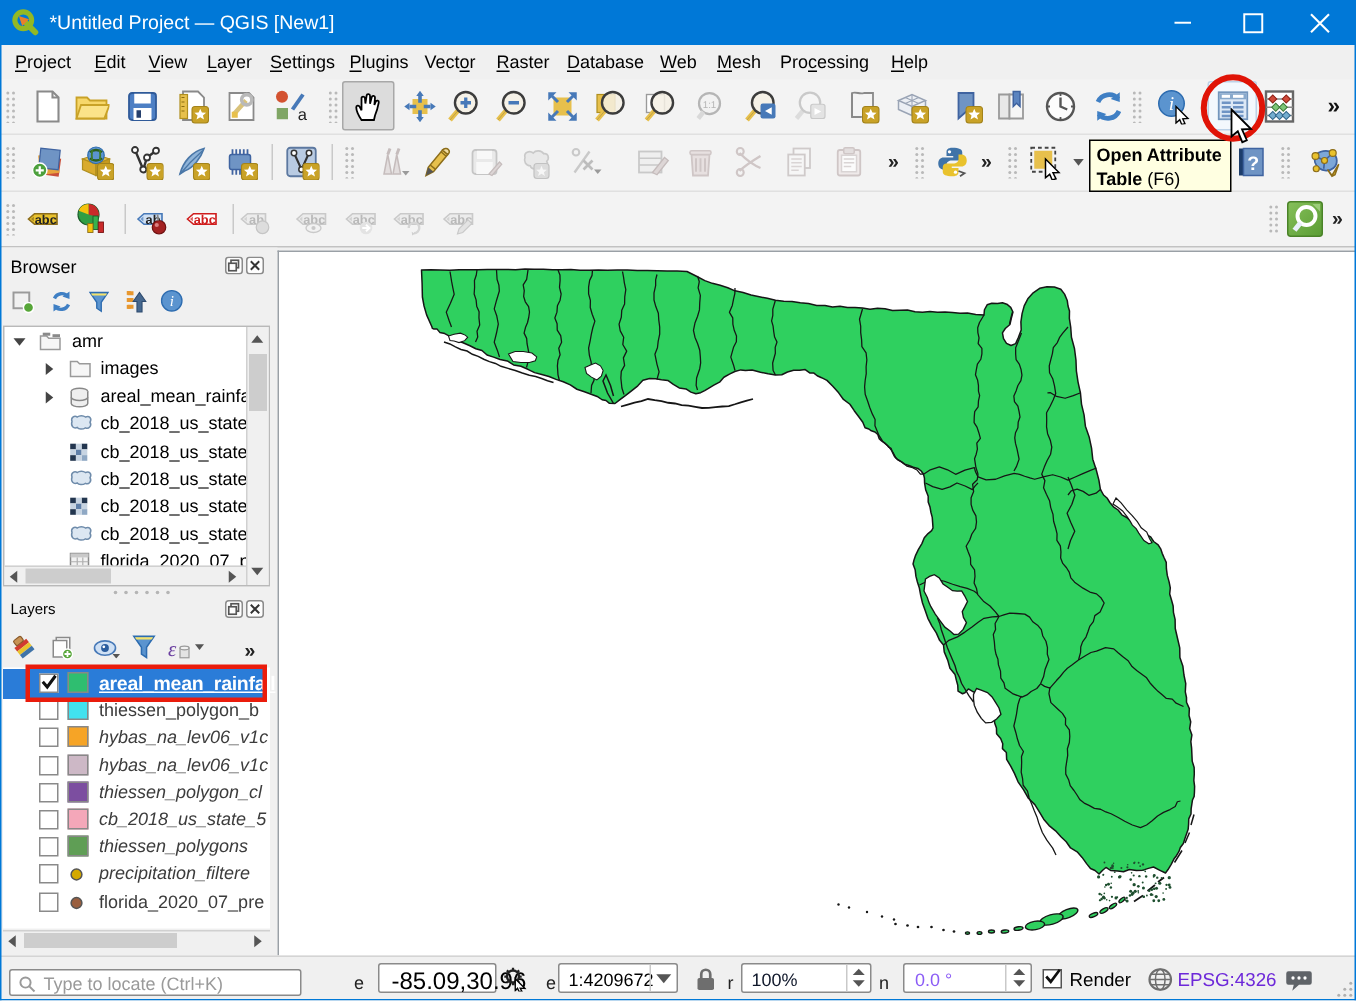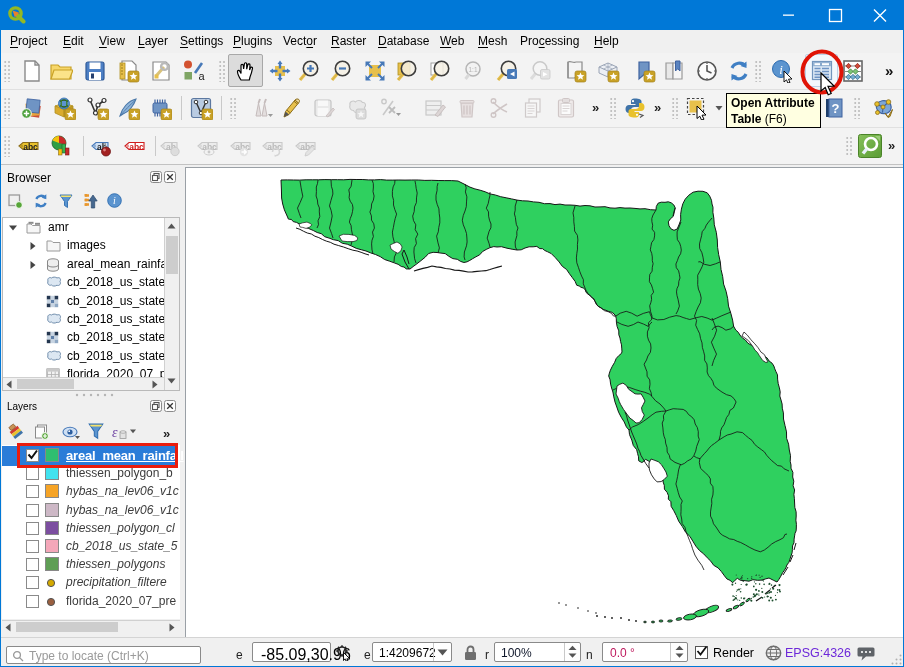--- a/index.html
+++ b/index.html
@@ -12,20 +12,21 @@
 <div class="abs" style="left:0;top:0;width:1px;height:667px;background:#0078d7;z-index:50"></div>
 <div class="abs" style="left:903px;top:0;width:1px;height:667px;background:#0078d7;z-index:50"></div>
 <div class="abs" style="left:0;top:666px;width:904px;height:1px;background:#0078d7;z-index:50"></div>
 
 <div class="abs" style="left:0;top:0;width:904px;height:30px;background:#0078d7">
   <svg class="abs" style="left:8px;top:6px" width="18" height="18" viewBox="0 0 18 18">
     <circle cx="7.5" cy="7.5" r="5.6" fill="none" stroke="#93b824" stroke-width="3.4"></circle>
     <path d="M9.5 9.5 L15.5 15.5" stroke="#93b824" stroke-width="4" stroke-linecap="round"></path>
     <path d="M4.6 4.6 L11.3 6.8 L6.8 11.3 Z" fill="#e8802a"></path>
   </svg>
+  <span class="abs" style="left:33px;top:7px;font-size:13px;color:#fff">*Untitled Project — QGIS [New1]</span>
   <svg class="abs" style="left:778px;top:0" width="20" height="30">
       <rect x="5" y="14.5" width="11" height="1.3" fill="#fff"></rect>
     </svg>
   <svg class="abs" style="left:824px;top:0" width="24" height="30">
       <rect x="5.5" y="9.5" width="12" height="12" fill="none" stroke="#fff" stroke-width="1.3"></rect>
     </svg>
   <svg class="abs" style="left:868px;top:0" width="24" height="30">
       <path d="M6 9.5 L18 21.5 M18 9.5 L6 21.5" stroke="#fff" stroke-width="1.4"></path>
     </svg>
 </div>
@@ -968,21 +969,21 @@
 <span class="abs" style="left:485px;top:648px;font-size:12px;color:#222">r</span>
 <div class="abs" style="left:494px;top:642px;width:87px;height:20px;background:#fff;border:1px solid #8a8a8a;border-radius:2px"></div>
 <span class="abs" style="left:501px;top:646px;font-size:12px;color:#0f172a">100%</span>
 <div class="abs" style="left:564px;top:643px;width:16px;height:18px;border-left:1px solid #c9c9c9"></div>
 <svg class="abs" style="left:567px;top:645px" width="11" height="14">
     <path d="M1.5 5 L9.5 5 L5.5 0.8 Z" fill="#555"></path>
     <path d="M1.5 8.5 L9.5 8.5 L5.5 12.8 Z" fill="#555"></path>
   </svg>
 <span class="abs" style="left:586px;top:648px;font-size:12px;color:#222">n</span>
 <div class="abs" style="left:602px;top:642px;width:86px;height:20px;background:#fff;border:1px solid #8a8a8a;border-radius:2px"></div>
-<span class="abs" style="left:610px;top:646px;font-size:12px;color:#be185d">0.0 °</span>
+<span class="abs" style="left:610px;top:646px;font-size:12px;color:#8b5cf6">0.0 °</span>
 <div class="abs" style="left:670px;top:643px;width:17px;height:18px;border-left:1px solid #c9c9c9"></div>
 <svg class="abs" style="left:674px;top:645px" width="11" height="14">
     <path d="M1.5 5 L9.5 5 L5.5 0.8 Z" fill="#555"></path>
     <path d="M1.5 8.5 L9.5 8.5 L5.5 12.8 Z" fill="#555"></path>
   </svg>
 <div class="abs" style="left:695px;top:646px;width:13px;height:13px;background:#fff;border:1px solid #555"></div>
 <svg class="abs" style="left:695px;top:644px" width="14" height="14">
     <path d="M2.5 7 L5.5 10.5 L11.5 2.5" fill="none" stroke="#111" stroke-width="1.8"></path>
   </svg>
 <span class="abs" style="left:713px;top:646px;font-size:12.5px;color:#000">Render</span>

